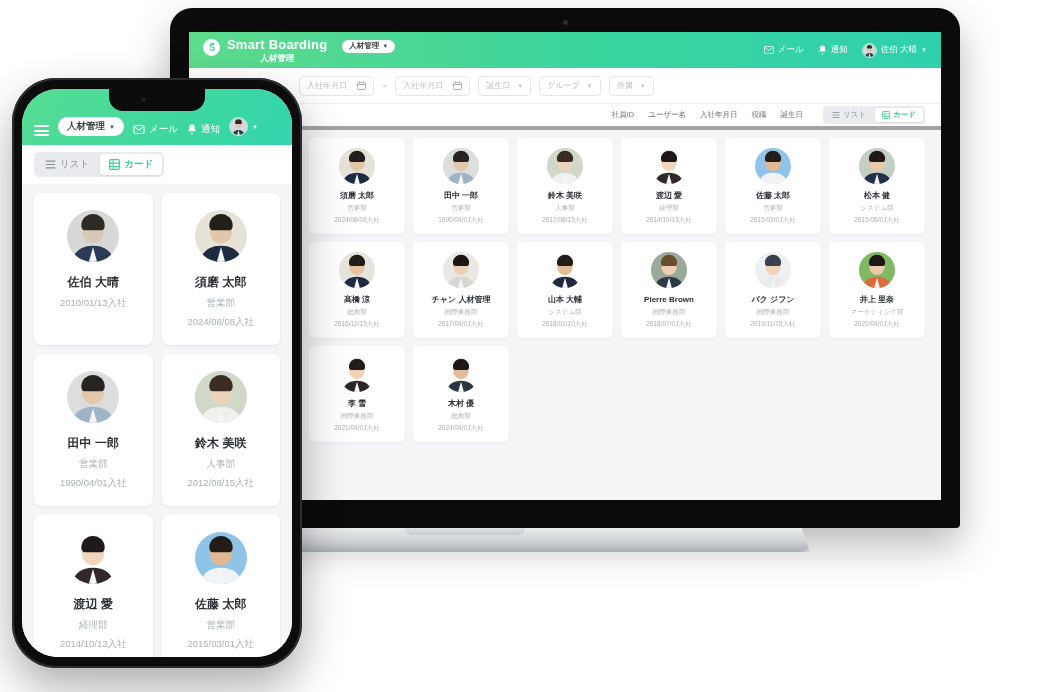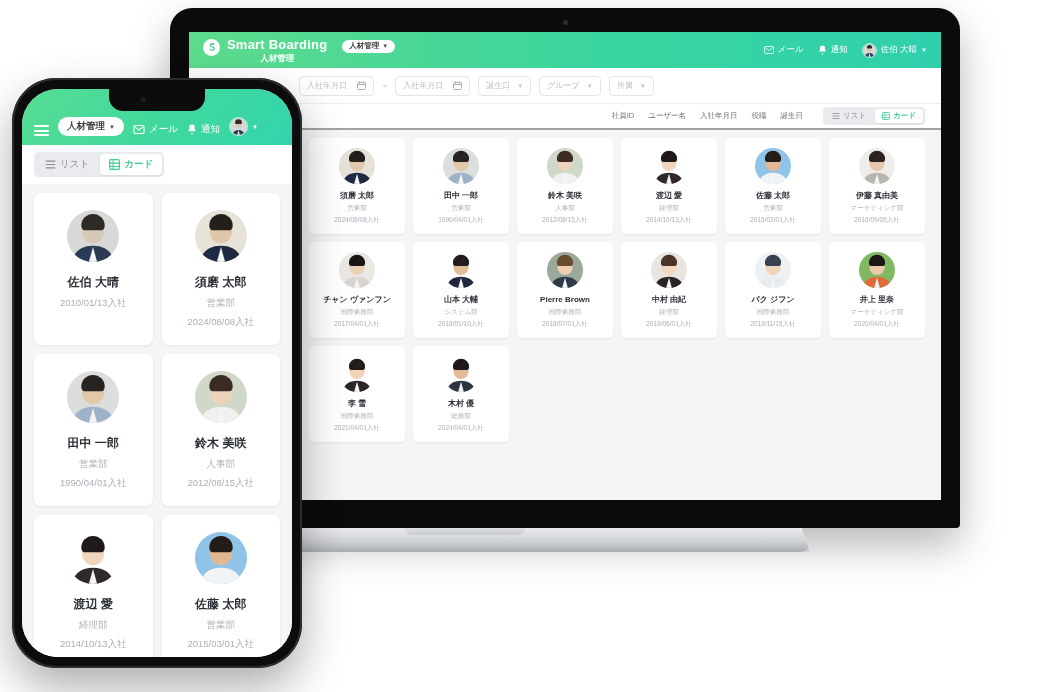--- a/index.html
+++ b/index.html
@@ -93,21 +93,21 @@
     background:#fff; display:flex; align-items:center; gap:10px;
     padding:0 7px; color:#b9bec4; font-size:8px; white-space:nowrap;
   }
   .f-box .ic { color:#9aa0a6; display:flex; }
   .tilde { color:#b9bec4; font-size:9px; }
   .f-box.sel { gap:7px; }
 
   
   .d-toolbar {
     background:#fff; height:26px; display:flex; align-items:center;
-    padding:0 16px 0 10px; border-bottom:2px solid #a3a3a3;
+    padding:0 16px 0 10px; border-bottom:4px solid #a3a3a3;
   }
   .chip-filter {
     display:flex; align-items:center; gap:4px;
     border:1px solid #e4e7ea; background:#fff; border-radius:4px;
     height:17px; padding:0 6px; color:#3ecf8e; font-size:7.5px; font-weight:bold;
   }
   .sortwrap { margin-left:auto; display:flex; align-items:center; gap:14px; }
   .sort-item { font-size:7.5px; color:#6b7077; }
   .viewtoggle {
     display:flex; align-items:center; background:#e9ebee;
@@ -407,20 +407,34 @@
                   <path d="M20 28.5l-3.2 11.5h6.4z" fill="#f3f4f6"></path>
                 </svg>
               </div>
               <div class="nm">佐藤 太郎</div>
               <div class="dept">営業部</div>
               <div class="joined">2015/03/01入社</div>
             </div>
             <div class="pcard">
               <div class="ava">
                 <svg class="av-img" viewBox="0 0 40 40" preserveAspectRatio="xMidYMid slice">
+                  <rect width="40" height="40" fill="#c3cfc2"></rect>
+                  <circle cx="20" cy="17" r="8.5" fill="#e8c8a8"></circle>
+                  <path d="M11 12a9 9 0 0118 0c0 2.4-1.2 3.6-2.4 3.6H13.4C12.2 15.6 11 14.4 11 12z" fill="#1d1916"></path>
+                  <path d="M4 40c1.2-8.5 7.5-12.5 16-12.5S34.8 31.5 36 40z" fill="#243049"></path>
+                  <path d="M20 28.5l-3.2 11.5h6.4z" fill="#f3f4f6"></path>
+                </svg>
+              </div>
+              <div class="nm">松本 健</div>
+              <div class="dept">システム部</div>
+              <div class="joined">2015/05/01入社</div>
+            </div>
+            <div class="pcard">
+              <div class="ava">
+                <svg class="av-img" viewBox="0 0 40 40" preserveAspectRatio="xMidYMid slice">
                   <rect width="40" height="40" fill="#efedea"></rect>
                   <circle cx="20" cy="17" r="8.5" fill="#e8c6aa"></circle>
                   <path d="M11 12a9 9 0 0118 0c0 2.4-1.2 3.6-2.4 3.6H13.4C12.2 15.6 11 14.4 11 12z" fill="#2b2320"></path>
                   <path d="M4 40c1.2-8.5 7.5-12.5 16-12.5S34.8 31.5 36 40z" fill="#b8b5b0"></path>
                   <path d="M20 28.5l-3.2 11.5h6.4z" fill="#f3f4f6"></path>
                 </svg>
               </div>
               <div class="nm">伊藤 真由美</div>
               <div class="dept">マーケティング部</div>
               <div class="joined">2016/09/05入社</div>
@@ -442,21 +456,21 @@
             <div class="pcard">
               <div class="ava">
                 <svg class="av-img" viewBox="0 0 40 40" preserveAspectRatio="xMidYMid slice">
                   <rect width="40" height="40" fill="#ebe8e3"></rect>
                   <circle cx="20" cy="17" r="8.5" fill="#ecd0b5"></circle>
                   <path d="M11 12a9 9 0 0118 0c0 2.4-1.2 3.6-2.4 3.6H13.4C12.2 15.6 11 14.4 11 12z" fill="#1b1613"></path>
                   <path d="M4 40c1.2-8.5 7.5-12.5 16-12.5S34.8 31.5 36 40z" fill="#d8d5d0"></path>
                   <path d="M20 28.5l-3.2 11.5h6.4z" fill="#f3f4f6"></path>
                 </svg>
               </div>
-              <div class="nm">チャン ヴァンフン</div>
+              <div class="nm">チャン 人材管理</div>
               <div class="dept">国際業務部</div>
               <div class="joined">2017/04/01入社</div>
             </div>
             <div class="pcard">
               <div class="ava">
                 <svg class="av-img" viewBox="0 0 40 40" preserveAspectRatio="xMidYMid slice">
                   <rect width="40" height="40" fill="#ffffff"></rect>
                   <circle cx="20" cy="17" r="8.5" fill="#e0bc97"></circle>
                   <path d="M11 12a9 9 0 0118 0c0 2.4-1.2 3.6-2.4 3.6H13.4C12.2 15.6 11 14.4 11 12z" fill="#221d1a"></path>
                   <path d="M4 40c1.2-8.5 7.5-12.5 16-12.5S34.8 31.5 36 40z" fill="#20283c"></path>
@@ -473,34 +487,20 @@
                   <rect width="40" height="40" fill="#9aa99a"></rect>
                   <circle cx="20" cy="17" r="8.5" fill="#f0cdb0"></circle>
                   <path d="M11 12a9 9 0 0118 0c0 2.4-1.2 3.6-2.4 3.6H13.4C12.2 15.6 11 14.4 11 12z" fill="#6b4b2e"></path>
                   <path d="M4 40c1.2-8.5 7.5-12.5 16-12.5S34.8 31.5 36 40z" fill="#2e3a48"></path>
                   <path d="M20 28.5l-3.2 11.5h6.4z" fill="#f3f4f6"></path>
                 </svg>
               </div>
               <div class="nm">Pierre Brown</div>
               <div class="dept">国際業務部</div>
               <div class="joined">2018/07/01入社</div>
-            </div>
-            <div class="pcard">
-              <div class="ava">
-                <svg class="av-img" viewBox="0 0 40 40" preserveAspectRatio="xMidYMid slice">
-                  <rect width="40" height="40" fill="#e8e5e1"></rect>
-                  <circle cx="20" cy="17" r="8.5" fill="#f2d6bd"></circle>
-                  <path d="M11 12a9 9 0 0118 0c0 2.4-1.2 3.6-2.4 3.6H13.4C12.2 15.6 11 14.4 11 12z" fill="#4a342a"></path>
-                  <path d="M4 40c1.2-8.5 7.5-12.5 16-12.5S34.8 31.5 36 40z" fill="#2a2428"></path>
-                  <path d="M20 28.5l-3.2 11.5h6.4z" fill="#f3f4f6"></path>
-                </svg>
-              </div>
-              <div class="nm">中村 由紀</div>
-              <div class="dept">経理部</div>
-              <div class="joined">2019/06/01入社</div>
             </div>
             <div class="pcard">
               <div class="ava">
                 <svg class="av-img" viewBox="0 0 40 40" preserveAspectRatio="xMidYMid slice">
                   <rect width="40" height="40" fill="#eef1f3"></rect>
                   <circle cx="20" cy="17" r="8.5" fill="#f0d4ba"></circle>
                   <path d="M11 12a9 9 0 0118 0c0 2.4-1.2 3.6-2.4 3.6H13.4C12.2 15.6 11 14.4 11 12z" fill="#39414f"></path>
                   <path d="M4 40c1.2-8.5 7.5-12.5 16-12.5S34.8 31.5 36 40z" fill="#e8ecef"></path>
                   <path d="M20 28.5l-3.2 11.5h6.4z" fill="#f3f4f6"></path>
                 </svg>

